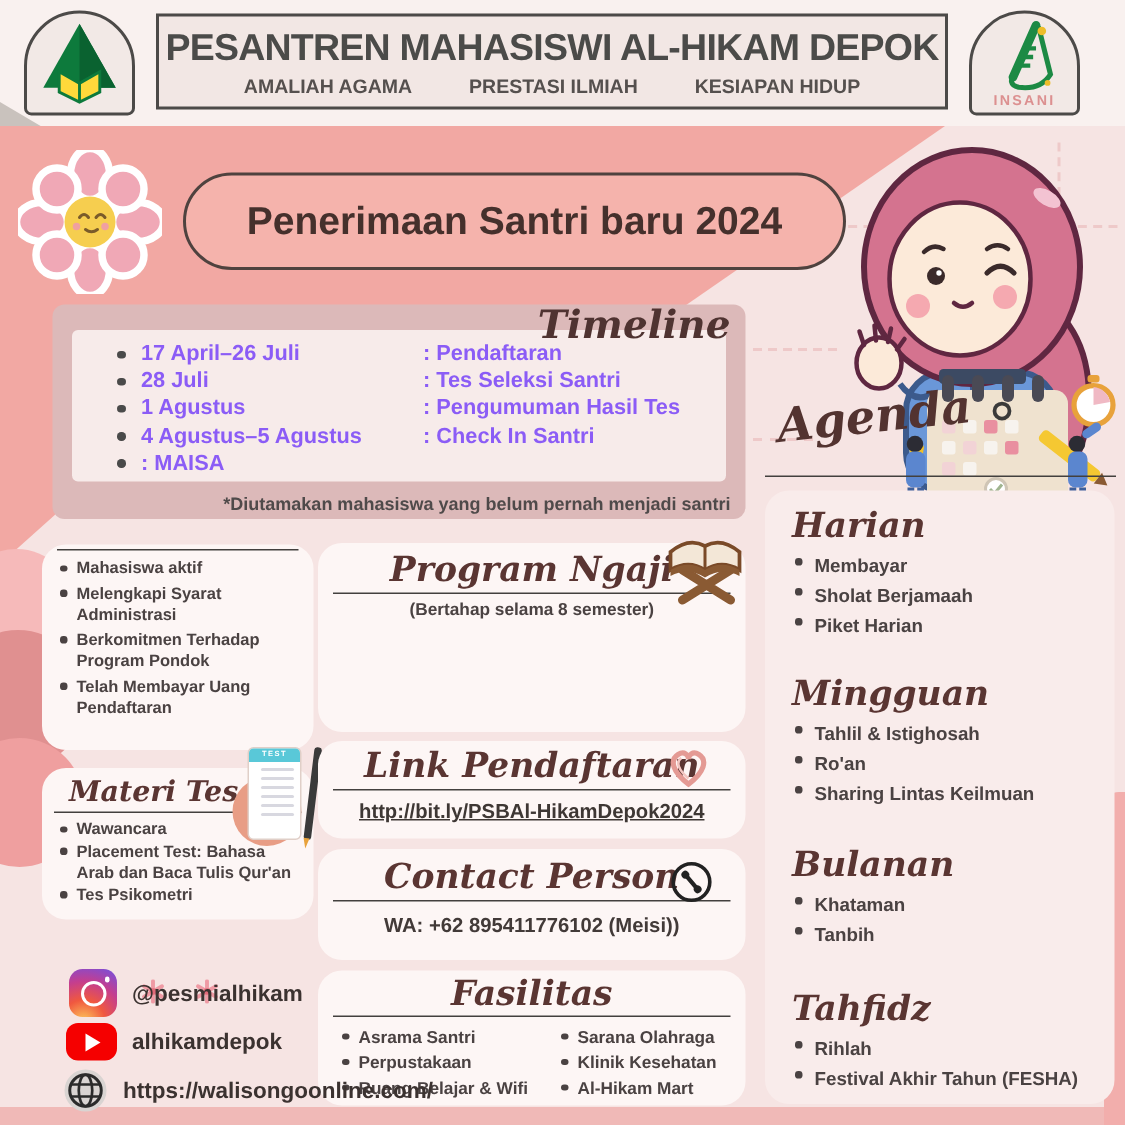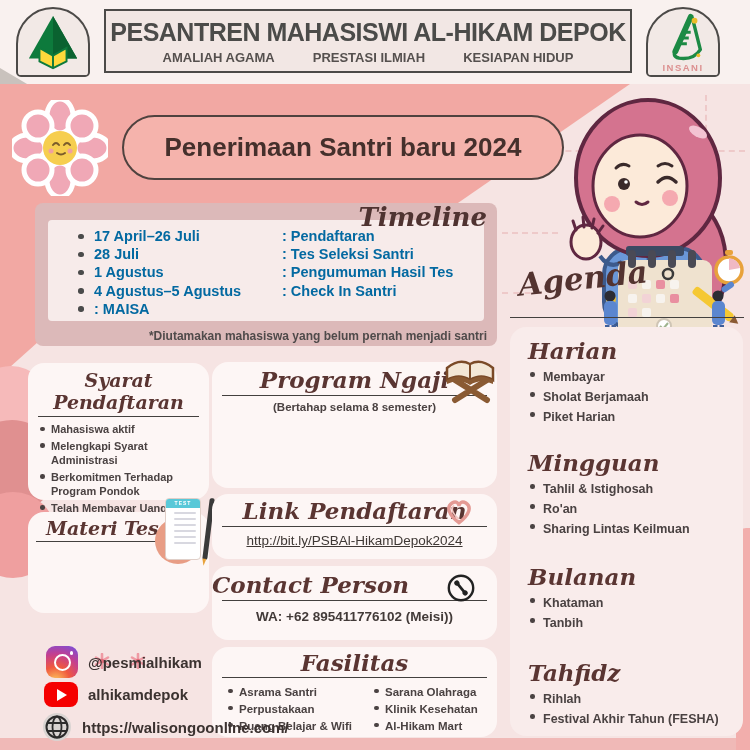--- a/index.html
+++ b/index.html
@@ -45,21 +45,21 @@
   .hr{border-top:1.6px solid #43403e;}
   
   .card{position:absolute;background:#fdf6f5;border-radius:16px;box-sizing:border-box;}
   
   #timeline-outer{position:absolute;top:203px;left:35px;width:462px;height:143px;
     background:#dcb9b9;border-radius:8px;}
   #timeline-inner{position:absolute;top:17px;left:13px;width:436px;height:101px;
     background:#f7ebea;border-radius:4px;}
   #timeline-label{position:absolute;top:-1px;right:10px;font-size:26px;z-index:2;color:#4f3331;}
   #timeline-rows{list-style:none;margin:7px 0 0 0;padding:0 0 0 28px;}
-  #timeline-rows li{position:relative;display:flex;font-size:14.5px;font-weight:bold;color:#0369a1;
+  #timeline-rows li{position:relative;display:flex;font-size:14.5px;font-weight:bold;color:#8b5cf6;
     line-height:18.2px;padding-left:18px;}
   #timeline-rows li::before{content:'';position:absolute;left:2px;top:6.5px;width:5.5px;height:5.5px;
     border-radius:50%;background:#4a4a4a;}
   .t-date{width:188px;}
   #timeline-footnote{position:absolute;bottom:3px;right:10px;font-size:12px;font-weight:bold;color:#4f4a4a;}
   
   ul.blist{list-style:none;margin:0;padding:0;}
   ul.blist li{position:relative;padding-left:13px;font-weight:bold;color:#4a4242;}
   ul.blist li::before{content:'';position:absolute;left:2px;top:0.42em;width:4.5px;height:4.5px;
     border-radius:50%;background:#4a4242;}
@@ -92,24 +92,24 @@
   #program-card .script{display:block;text-align:center;font-size:23px;padding-top:4px;}
   #program-card .hr{margin:2px 10px 5px 10px;}
   .twocol{display:flex;padding:0 8px 0 14px;}
   .twocol ul{font-size:11.5px;line-height:15px;}
   #program-card .twocol ul:first-child{width:128px;}
   #program-card .twocol ul:last-child{flex:1;}
   #program-note{text-align:center;font-size:11.5px;font-weight:bold;color:#4a4242;margin-top:3px;}
   #link-card{top:494px;left:212px;width:285px;height:65px;}
   #link-card .script{display:block;text-align:center;font-size:23px;padding-top:3px;}
   #link-card .hr{margin:2px 10px 6px 10px;}
-  #link-url{display:block;text-align:center;font-size:13.5px;font-weight:normal;color:#3e3734;
+  #link-url{display:block;text-align:center;font-size:13.5px;font-weight:bold;color:#3e3734;
     text-decoration:underline;}
   #contact-card{top:566px;left:212px;width:285px;height:74px;}
-  #contact-card .script{display:block;text-align:left;font-size:23px;padding-top:5px;}
+  #contact-card .script{display:block;text-align:center;font-size:23px;padding-top:5px;}
   #contact-card .hr{margin:2px 10px 8px 10px;}
   #contact-value{display:block;text-align:center;font-size:13.5px;font-weight:bold;color:#423a38;}
   #fasilitas-card{top:647px;left:212px;width:285px;height:90px;}
   #fasilitas-card .script{display:block;text-align:center;font-size:23px;padding-top:2px;}
   #fasilitas-card .hr{margin:1px 10px 6px 10px;}
   #fasilitas-card .twocol ul:first-child{width:146px;}
   #fasilitas-card .twocol ul{font-size:11.5px;line-height:17px;}
   
   #agenda-label{position:absolute;top:260px;left:518px;font-size:31px;transform:rotate(-6deg);color:#533330;}
   #agenda-underline{position:absolute;top:317px;left:510px;width:234px;}
@@ -320,21 +320,20 @@
       <li>Tanbih</li>
     </ul>
     <span class="script agroup-title ag-mt4">Tahfidz</span>
     <ul class="blist">
       <li>Rihlah</li>
       <li>Festival Akhir Tahun (FESHA)</li>
     </ul>
   </div>
 
   <div class="card" id="syarat-card">
-    <span class="script">Syarat Pendaftaran</span>
     <div class="hr"></div>
     <ul class="blist">
       <li>Mahasiswa aktif</li>
       <li>Melengkapi Syarat Administrasi</li>
       <li>Berkomitmen Terhadap Program Pondok</li>
       <li>Telah Membayar Uang Pendaftaran</li>
     </ul>
   </div>
 
   <div class="card" id="materi-card">
@@ -346,20 +345,25 @@
           <div class="clip-line"></div>
           <div class="clip-line"></div>
         <div class="clip-line"></div>
           <div class="clip-line"></div>
           <div class="clip-line"></div>
       </div>
       <div id="clip-pencil"></div>
     </div>
     <span class="script">Materi Tes</span>
     <div class="hr"></div>
+    <ul class="blist">
+      <li>Wawancara</li>
+      <li>Placement Test: Bahasa Arab dan Baca Tulis Qur'an</li>
+      <li>Tes Psikometri</li>
+    </ul>
   </div>
 
   <svg class="mini-flower" style="left:58px;" viewBox="0 0 16 16">
       <g stroke="#ef9aa4" stroke-width="2.6" stroke-linecap="round">
         <path d="M8 1 V15"></path>
         <path d="M2 4.5 L14 11.5"></path>
         <path d="M14 4.5 L2 11.5"></path>
       </g>
       <circle cx="8" cy="8" r="2.2" fill="#e26b7a"></circle>
     </svg>

